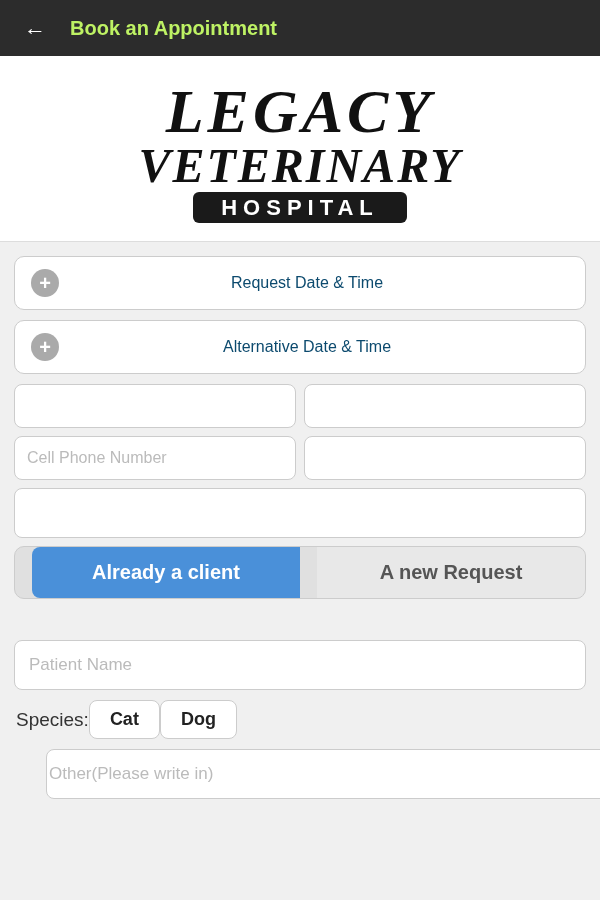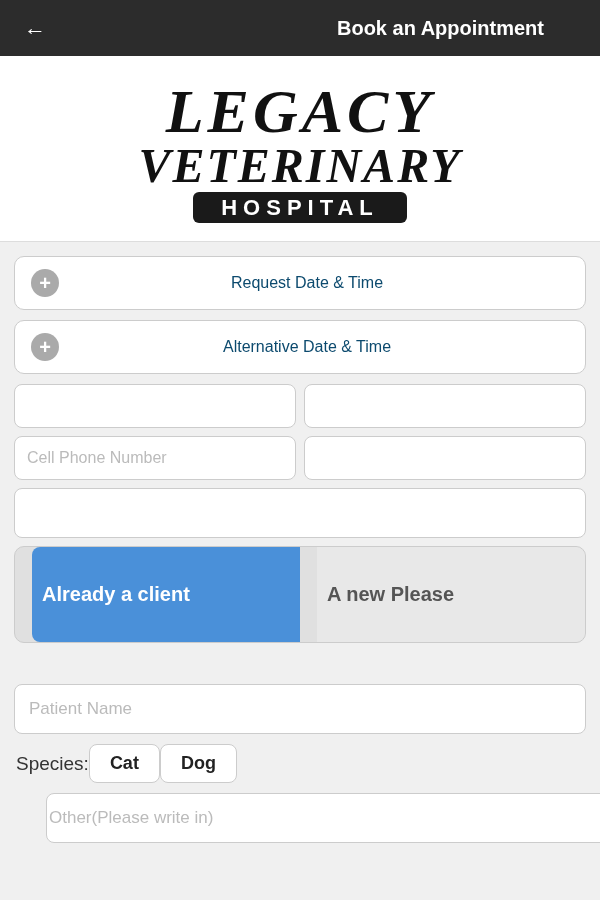--- a/index.html
+++ b/index.html
@@ -21,25 +21,25 @@
       padding: 0 16px;
       gap: 16px;
     }
     .header-back {
       color: white;
       font-size: 22px;
       cursor: pointer;
       padding: 4px 8px;
     }
     .header-title {
-      color: #ffffff;
+      color: #bef264;
       font-size: 20px;
       font-weight: bold;
       flex: 1;
-      text-align: right;
+      text-align: left;
       margin-right: 40px;
     }
 
     
     .logo-area {
       background: white;
       padding: 24px 16px 18px;
       display: flex;
       flex-direction: column;
       align-items: center;
@@ -160,26 +160,26 @@
       display: flex;
       gap: 0;
       margin-bottom: 10px;
       border-radius: 10px;
       overflow: hidden;
       border: 1.5px solid #ccc;
       background: #e0e0e0;
     }
     .toggle-btn {
       flex: 1;
-      padding: 36px 10px;
+      padding: 14px 10px;
       font-size: 20px;
       font-weight: bold;
       border: none;
       cursor: pointer;
-      text-align: left;
+      text-align: center;
       margin-left: 17px;
     }
     .toggle-btn.active {
       background: #4a90d9;
       color: white;
       border-radius: 8px 0 0 8px;
     }
     .toggle-btn.inactive {
       background: #e8e8e8;
       color: #555;
@@ -295,21 +295,21 @@
     <input class="input-field" type="tel" placeholder="Cell Phone Number" style="">
     <input class="input-field" type="text" placeholder="" style="">
   </div>
 
   
   <input class="input-field-full" type="text" placeholder="" style="">
 
   
   <div class="toggle-row">
     <button class="toggle-btn active">Already a client</button>
-    <button class="toggle-btn inactive">A new Please</button>
+    <button class="toggle-btn inactive">A new Request</button>
   </div>
 
   
   <input class="patient-input" type="text" placeholder="Patient Name" style="">
 
   
   <div class="species-row">
     <span class="species-label">Species:</span>
     <button class="species-btn">Cat</button>
     <button class="species-btn">Dog</button>

